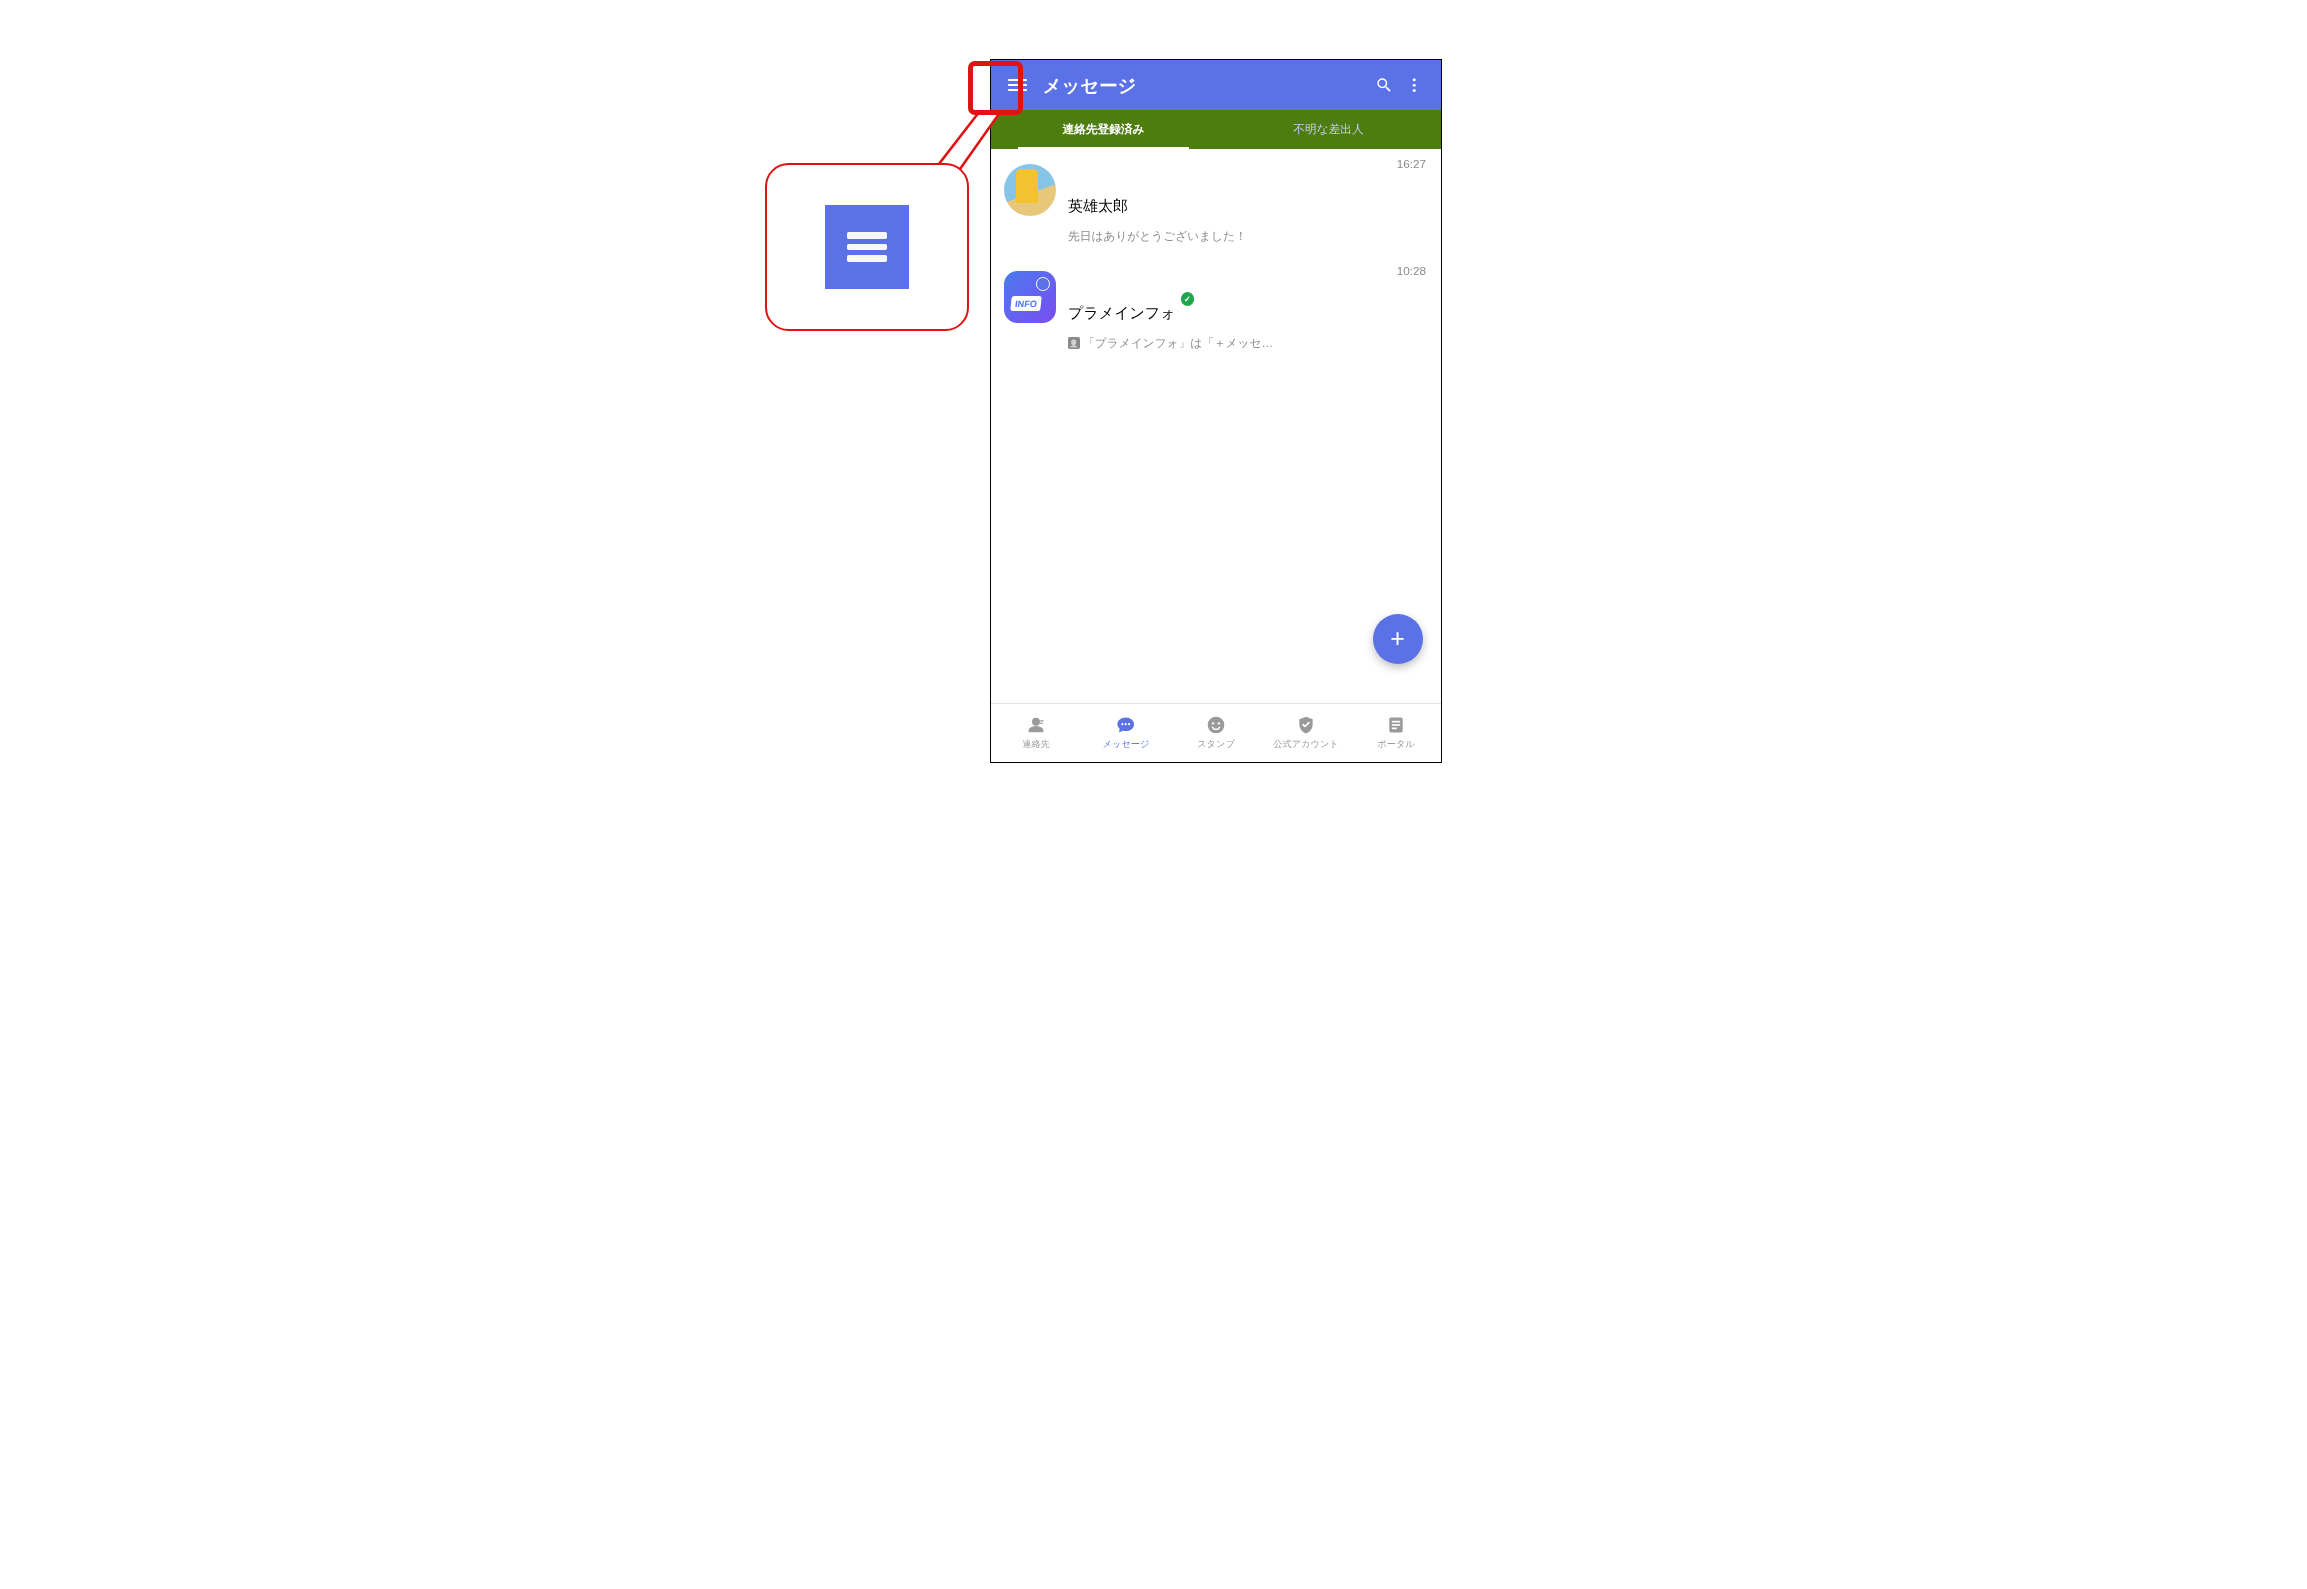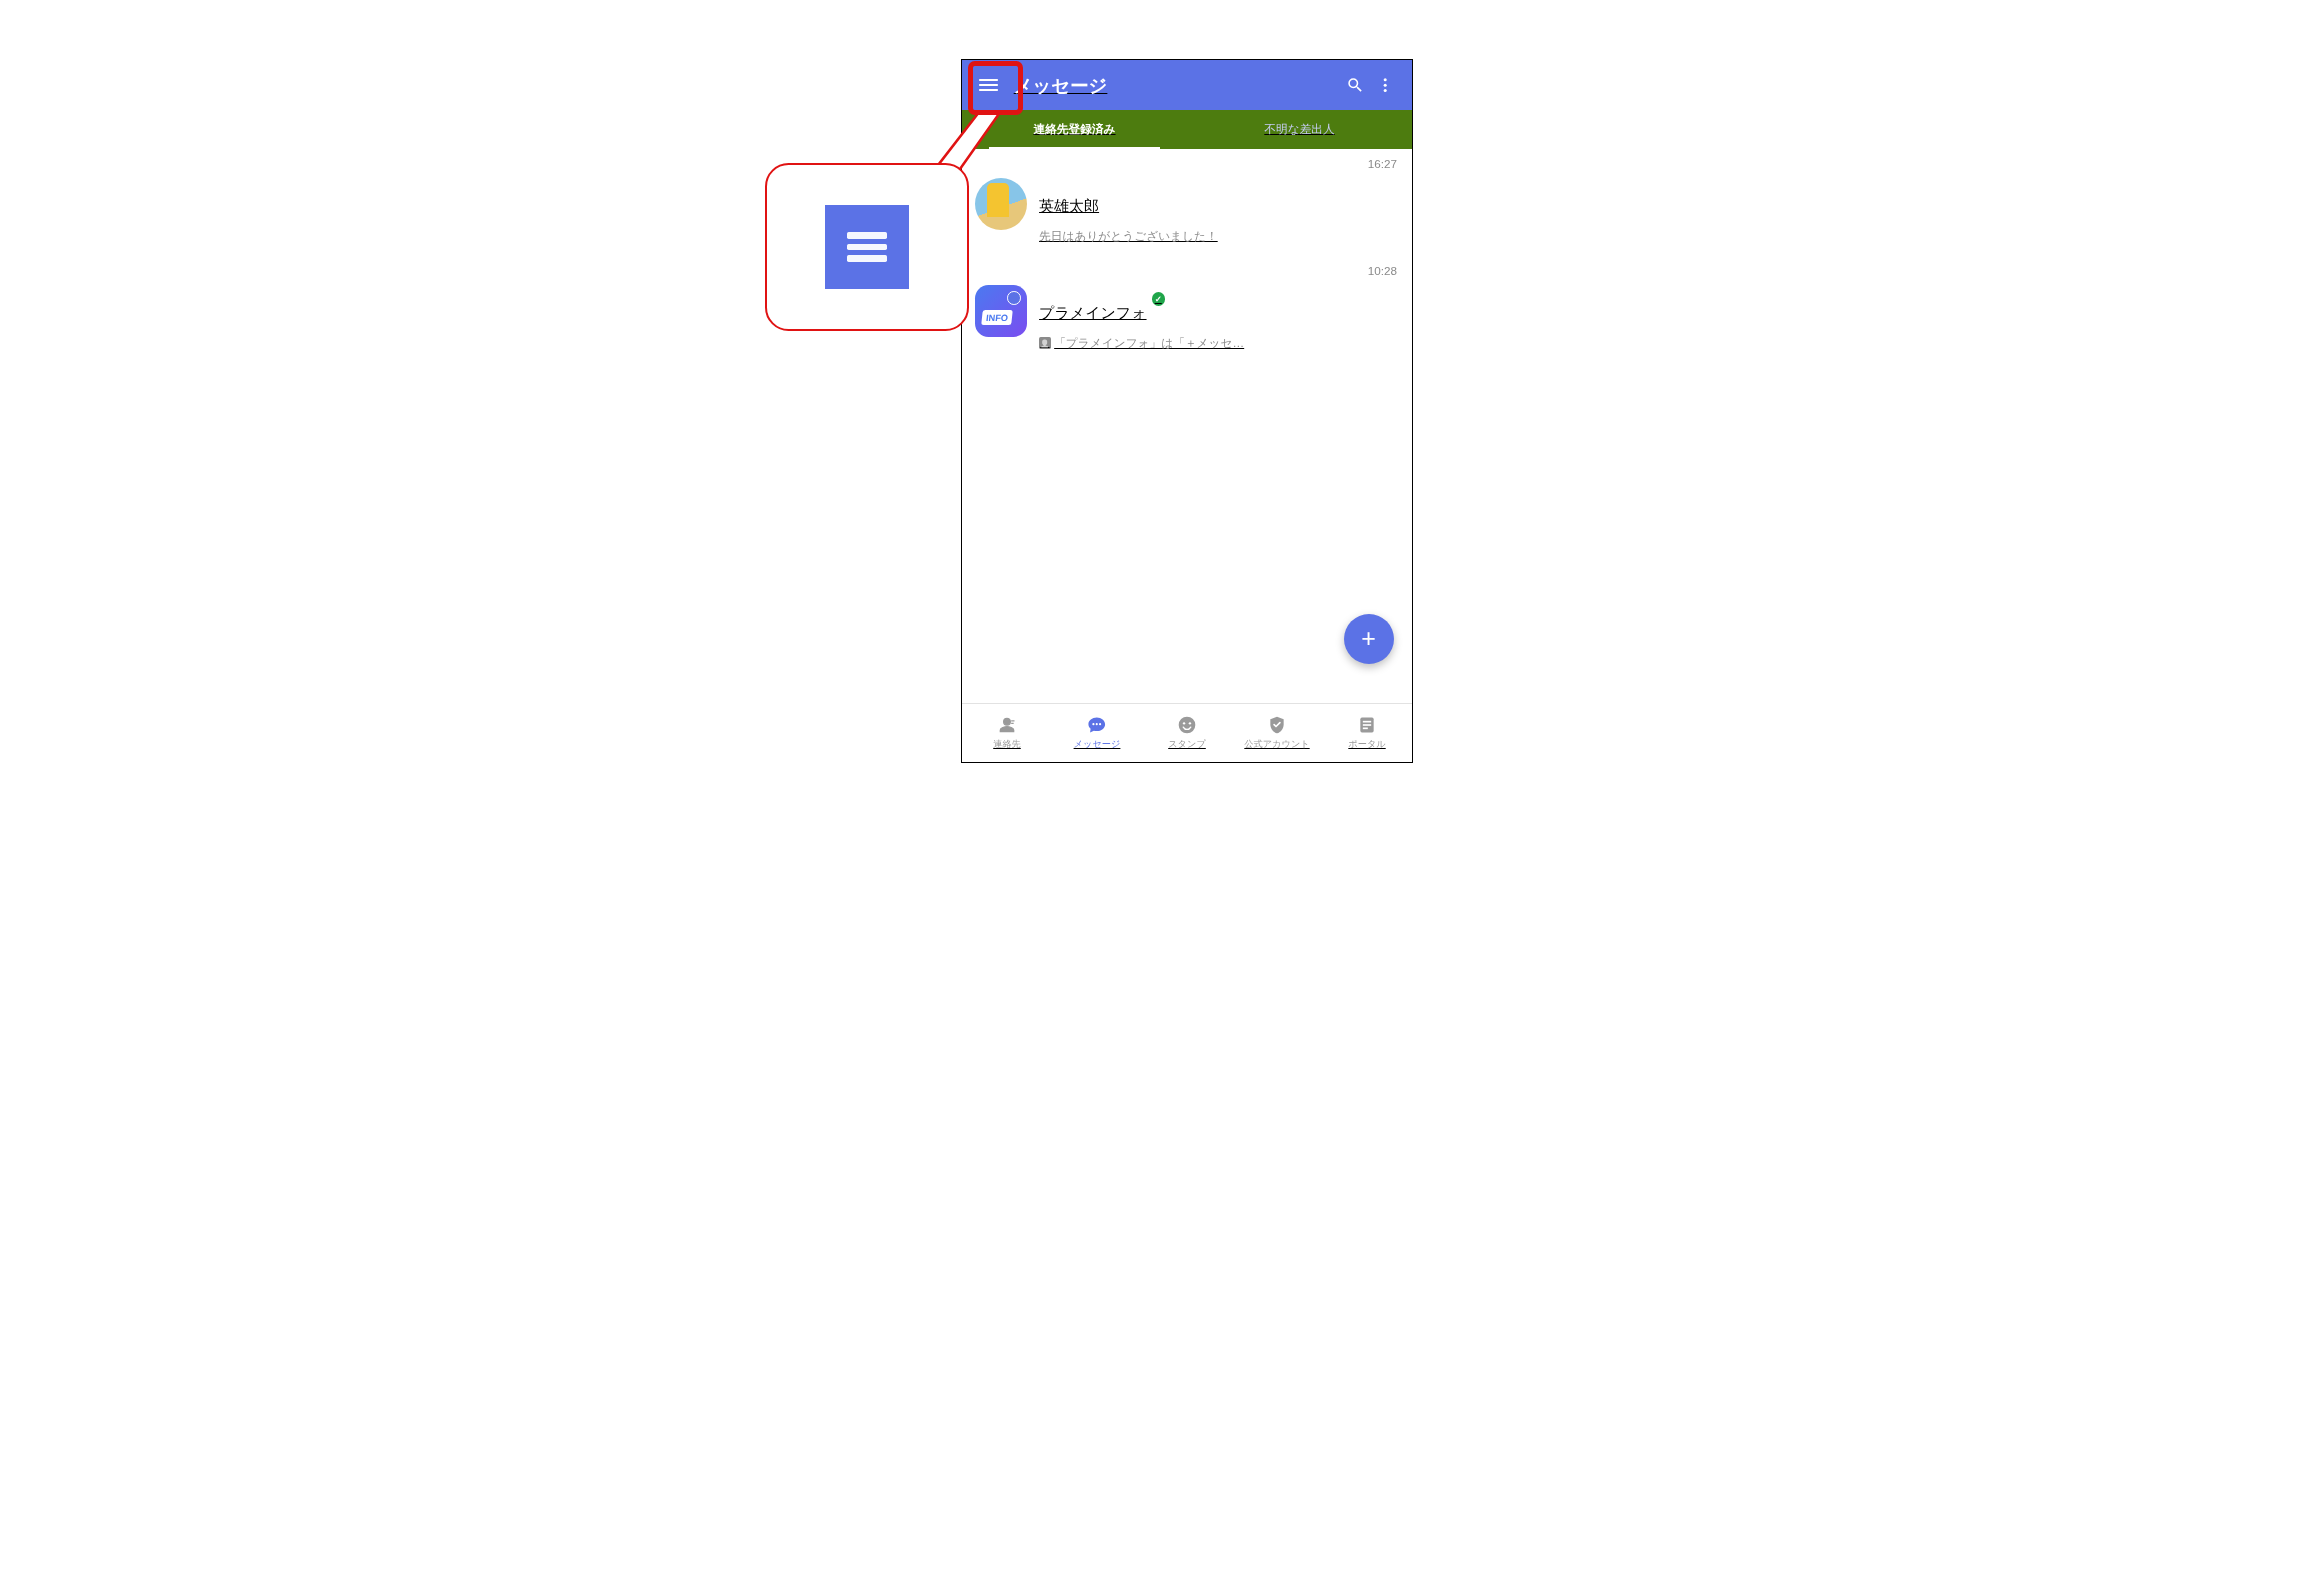--- a/index.html
+++ b/index.html
@@ -11,27 +11,26 @@
     padding: 34px;
   }
   .stage {
     position: relative;
     width: 1089px;
     height: 754px;
   }
   
   .phone {
     position: absolute;
-    left: 352px; top: 25px;
+    left: 381px; top: 25px;
     width: 452px; height: 704px;
     border: 1.7px solid #000;
     background: #fff;
     display: flex; flex-direction: column;
     overflow: hidden;
-    text-decoration: underline;
   }
   
   .appbar {
     background: #5b72e6;
     color: #fff;
     height: 50px;
     display: flex; align-items: center;
     padding: 0 11.7px;
   }
   .appbar .menu-btn {
@@ -68,21 +67,21 @@
   }
   .tab.active { color: #fff; font-weight: 600; }
   .tab.active::after {
     content: "";
     position: absolute; bottom: 0; left: 12%; right: 12%;
     height: 2.5px; background: #fff;
   }
   
   .convos { flex: 1; background: #fff; position: relative; }
   .row {
-    display: flex; align-items: center;
+    display: flex; align-items: flex-start;
     padding: 15px 13.4px 11.7px 13.4px;
     position: relative;
     cursor: pointer;
   }
   .row .avatar {
     width: 52px; height: 52px; border-radius: 50%;
     flex: 0 0 52px;
     margin-right: 11.7px;
     display: flex; align-items: center; justify-content: center;
     overflow: hidden;

